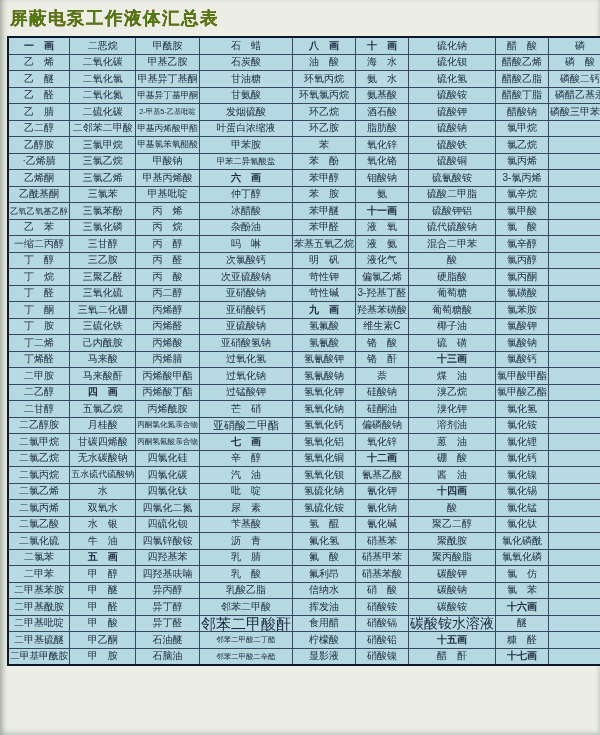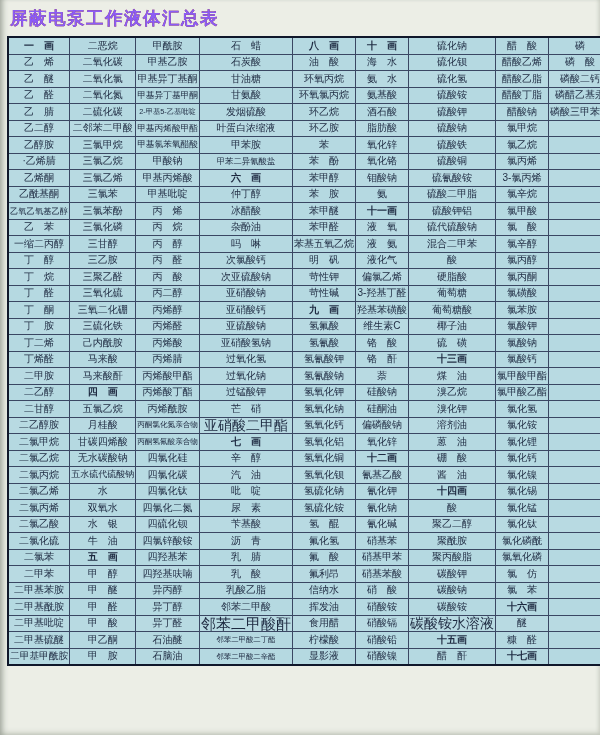--- a/index.html
+++ b/index.html
@@ -7,21 +7,21 @@
     position:relative;
     width:600px;height:735px;
     background:#eceee6;
     box-shadow:inset 6px 0 6px -4px #9aa096, inset -3px 0 4px -2px #c9cdc2, inset 0 -4px 6px -3px #b9bdb2;
     overflow:hidden;
     font-family:"Liberation Sans","DejaVu Sans",sans-serif;
   }
   .title{
     position:absolute;left:10px;top:6px;
     font-size:17.5px;font-weight:bold;letter-spacing:1.5px;
-    color:#8b5cf6;
+    color:#4d7c0f;
     text-shadow:0 0 .4px #8c1f14;
   }
   table.liquids{
     position:absolute;left:7px;top:36px;
     border-collapse:collapse;table-layout:fixed;
     background:#b5d9e1;
     border:2px solid #0f172a;
   }
   table.liquids td{
     border:1px solid #3a4763;
@@ -304,21 +304,21 @@
           <td>氢氧化钠</td>
           <td>硅酮油</td>
           <td>溴化钾</td>
           <td>氯化氢</td>
           <td></td>
         </tr>
         <tr>
           <td>二乙醇胺</td>
           <td>月桂酸</td>
           <td style="font-size: 7.6px;">丙酮氯化氮亲合物</td>
-          <td style="font-size: 14px;">亚硝酸二甲酯</td>
+          <td style="font-size: 11px;">亚硝酸二甲酯</td>
           <td>氢氧化钙</td>
           <td>偏磷酸钠</td>
           <td>溶剂油</td>
           <td>氯化铵</td>
           <td></td>
         </tr>
         <tr>
           <td>二氯甲烷</td>
           <td>甘碳四烯酸</td>
           <td style="font-size: 7.6px;">丙酮氢氰酸亲合物</td>

